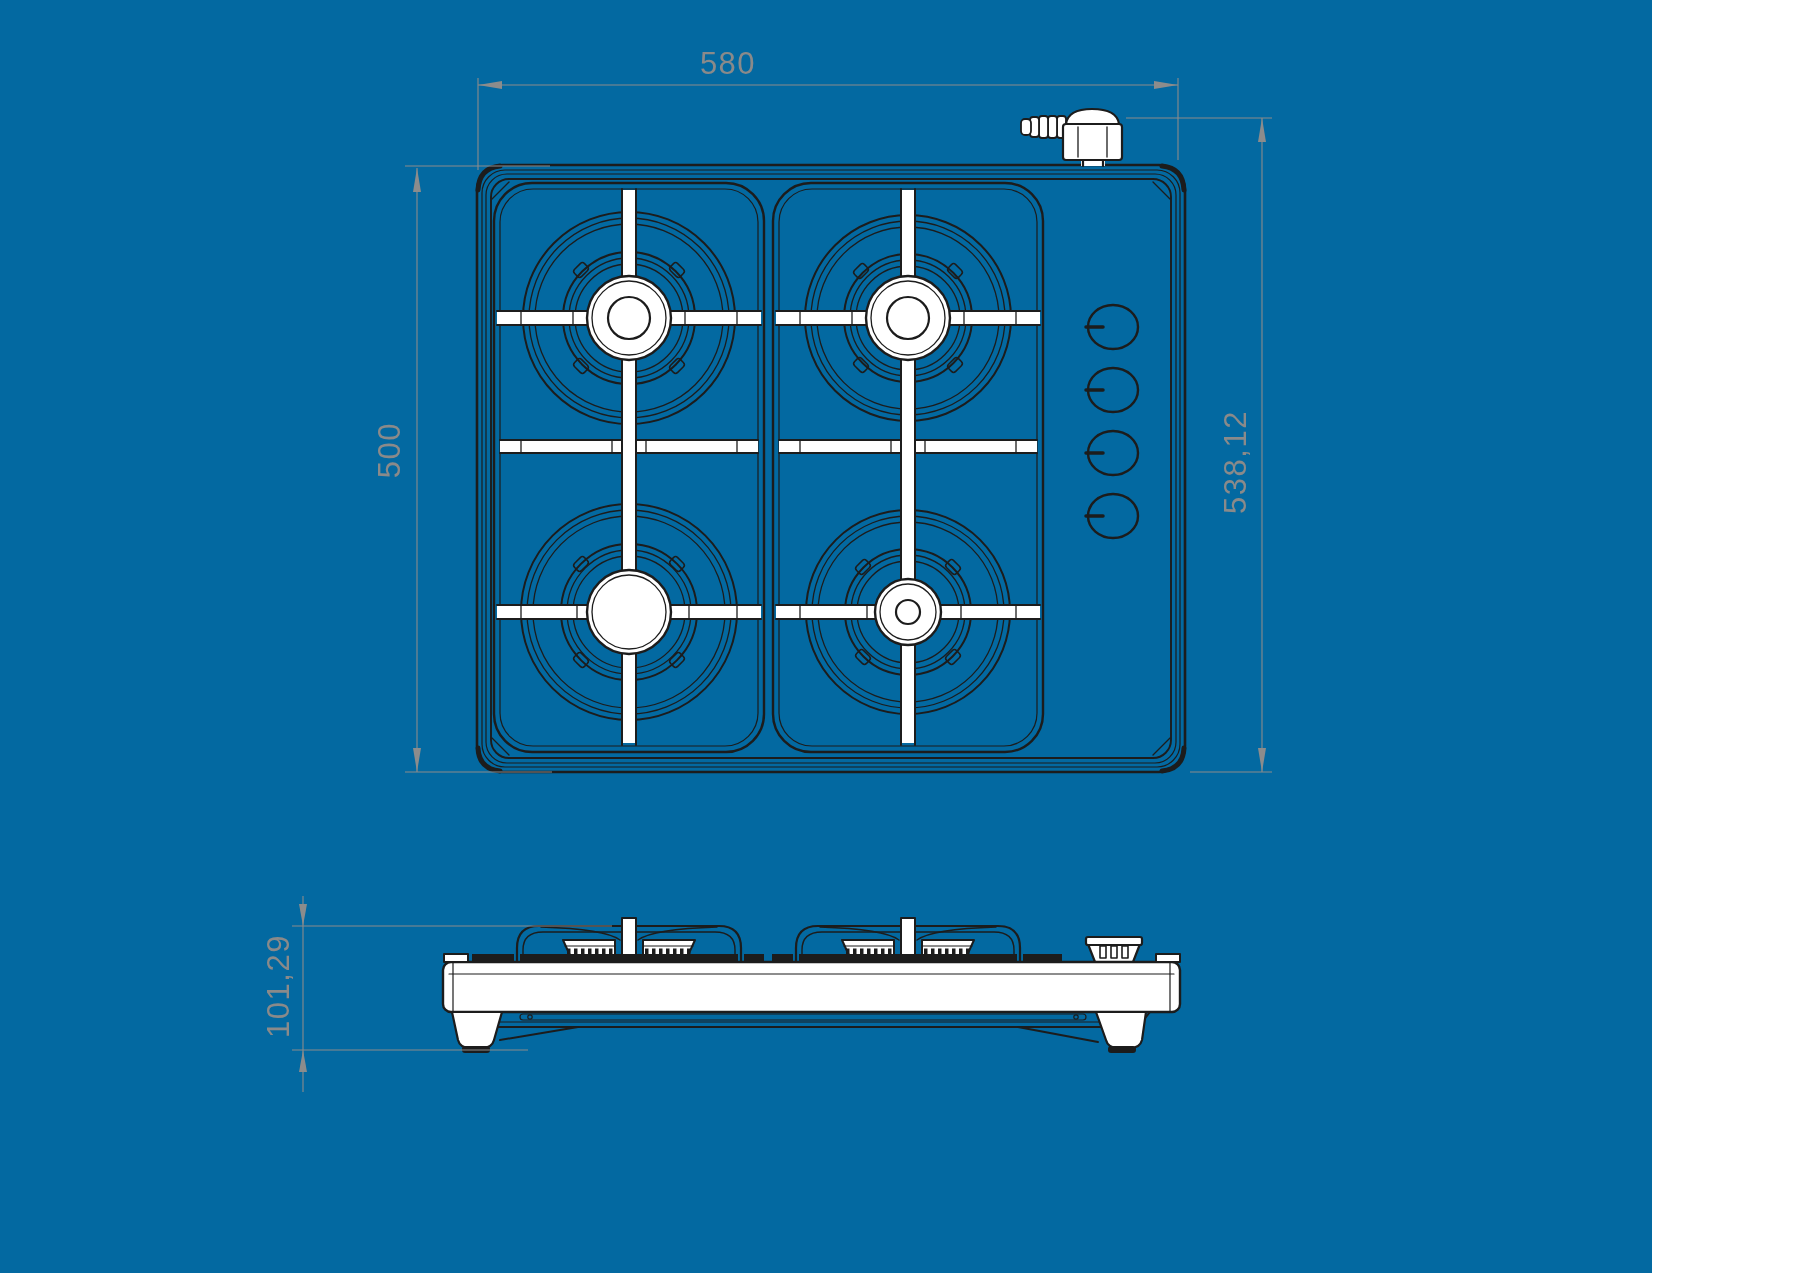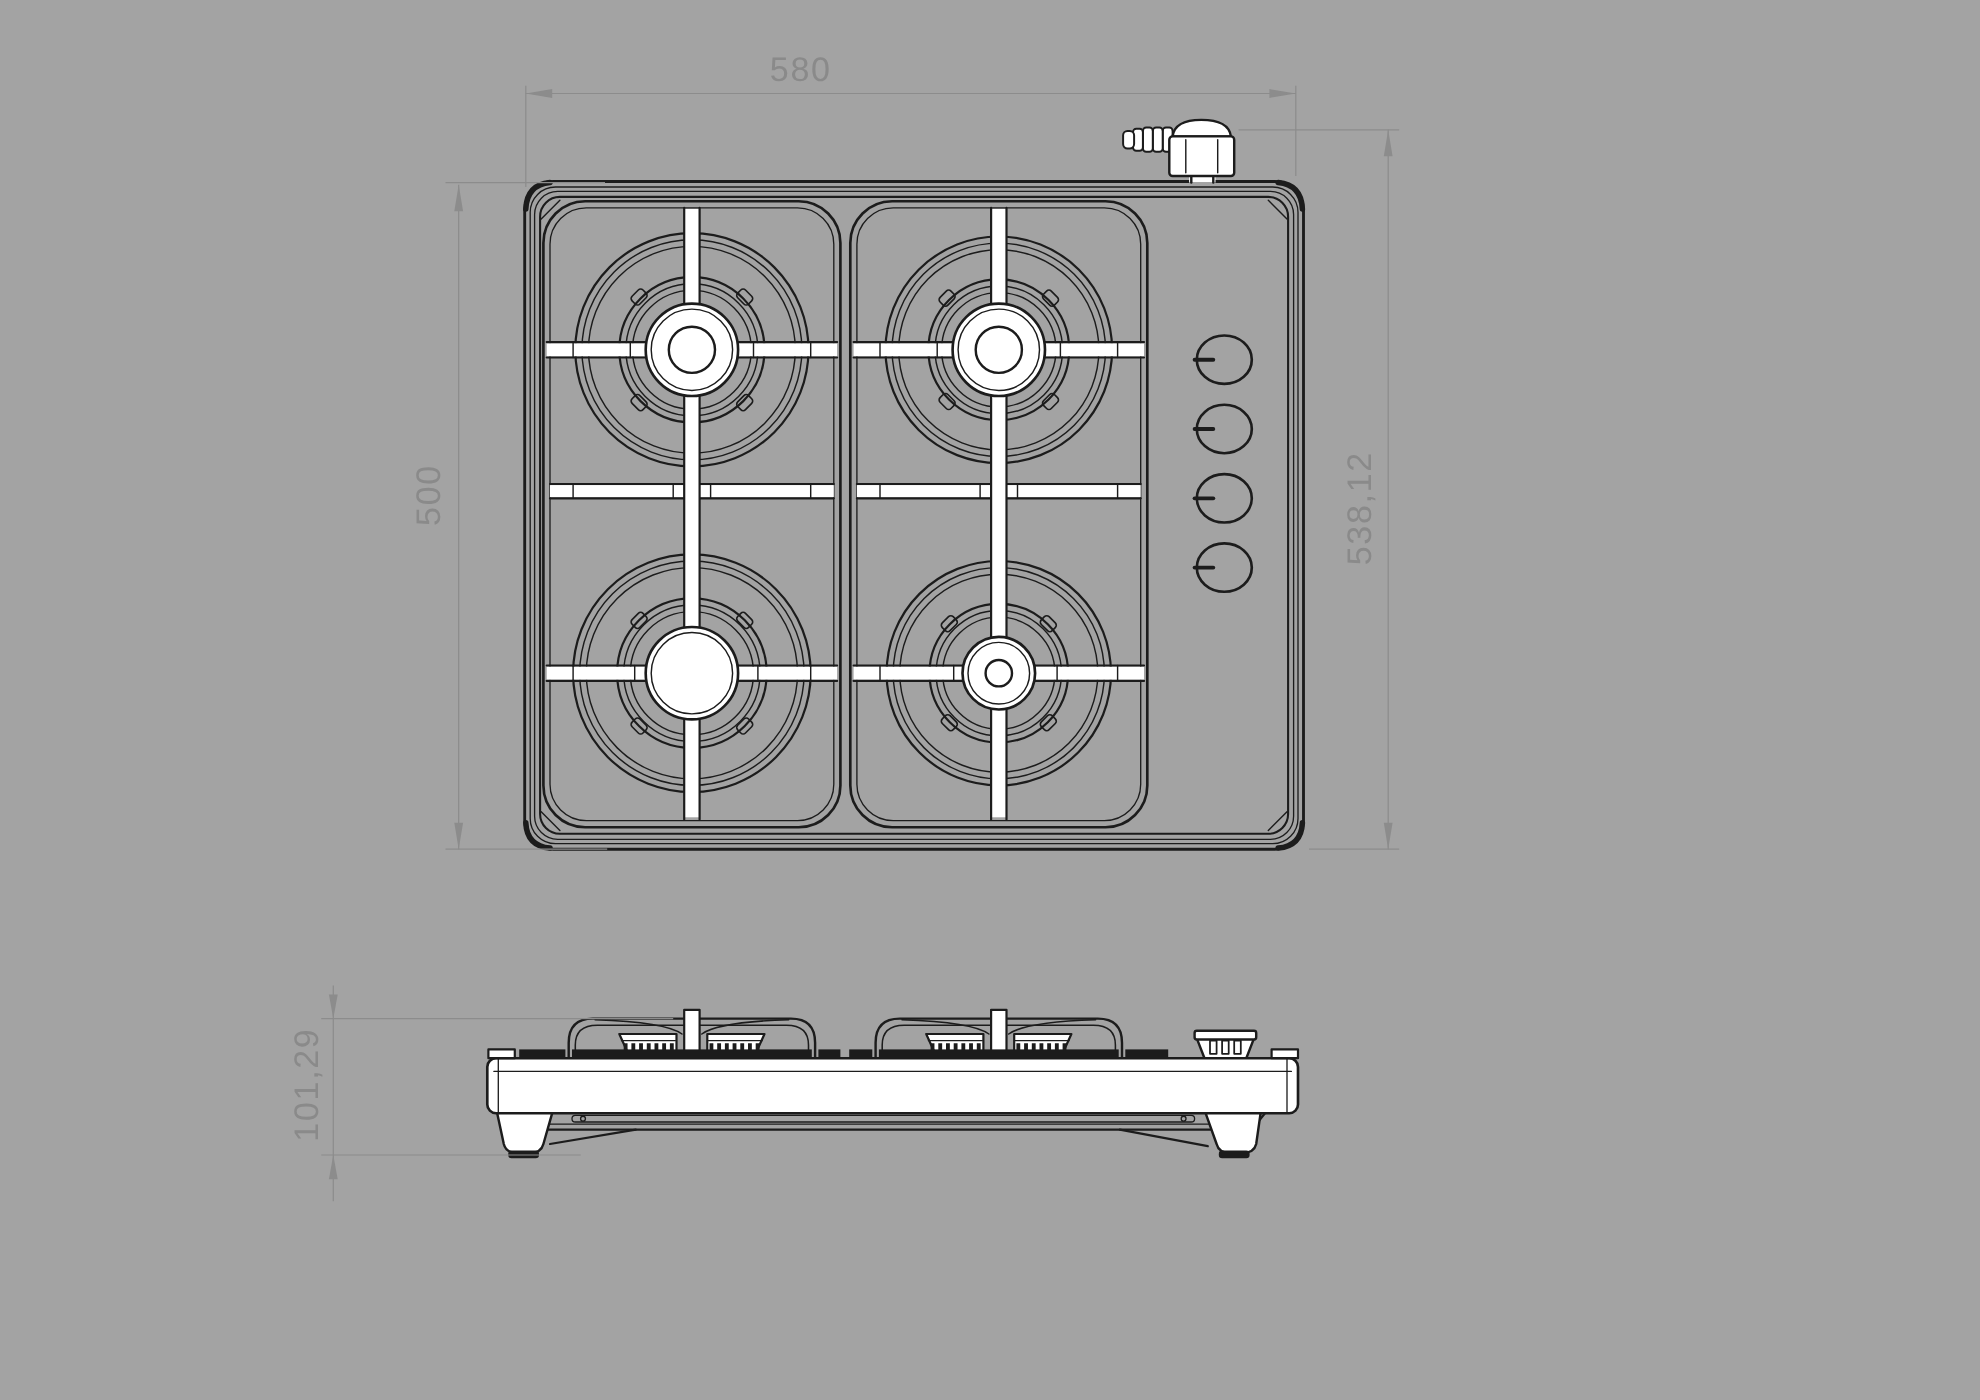--- a/index.html
+++ b/index.html
@@ -1,16 +1,16 @@
 <!DOCTYPE html>
 <html><head>
 <meta charset="utf-8">
 <style>
   html,body{margin:0;padding:0;background:#ffffff;}
-  .page{position:relative;width:1800px;height:1273px;background:#a3a3a3;overflow:hidden;}
+  .page{position:relative;width:1652px;height:1273px;background:#0369a1;overflow:hidden;}
   svg{display:block;}
   .k{stroke:#1c1c1c;fill:none;stroke-linecap:round;stroke-linejoin:round;}
   .kw{stroke:#1c1c1c;fill:#ffffff;stroke-linecap:round;stroke-linejoin:round;}
   .kf{fill:#1c1c1c;stroke:none;}
   .wf{fill:#ffffff;stroke:none;}
   .d{stroke:#8c8c8c;fill:none;stroke-width:1.1;}
   .da{fill:#8c8c8c;stroke:none;}
   .dt{font-family:"Liberation Sans",sans-serif;font-size:31px;fill:#8a8a8a;letter-spacing:1.5px;}
 </style>
 </head>

